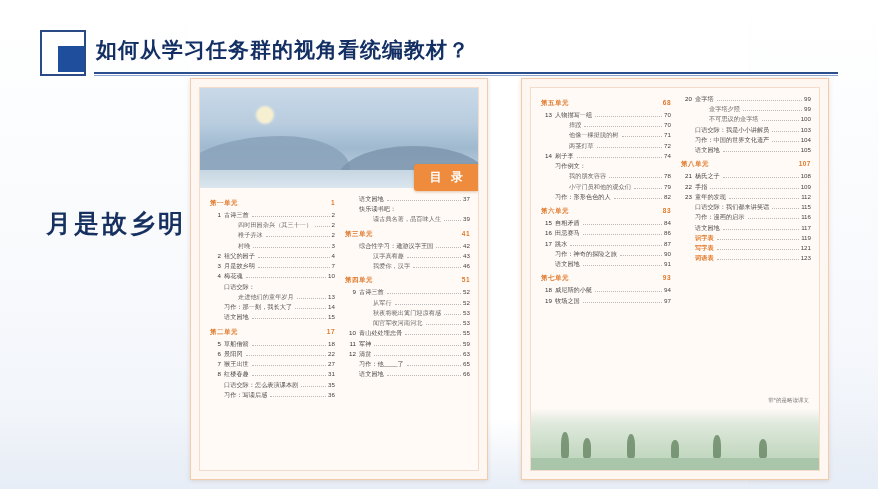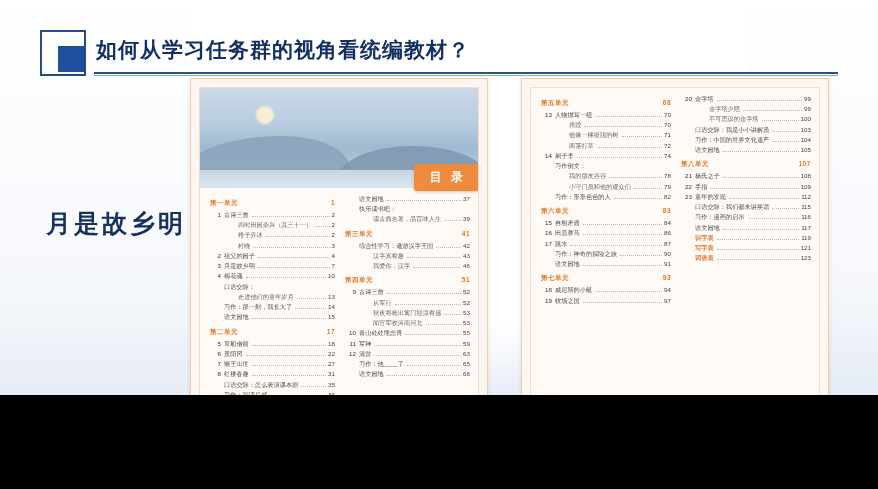--- a/index.html
+++ b/index.html
@@ -9,21 +9,21 @@
   }
   body {
     width: 878px;
     height: 489px;
     overflow: hidden;
     font-family: "Liberation Sans", sans-serif;
   }
   .slide {
     position: relative;
     width: 878px;
-    height: 395px;
+    height: 489px;
     background: #ffffff;
     overflow: hidden;
   }
   
   .bg-left {
     position: absolute;
     left: 0; top: 0; bottom: 0;
     width: 190px;
     background: linear-gradient(180deg,#ffffff 0%, #f7f9fc 60%, #eef2f8 100%);
   }

